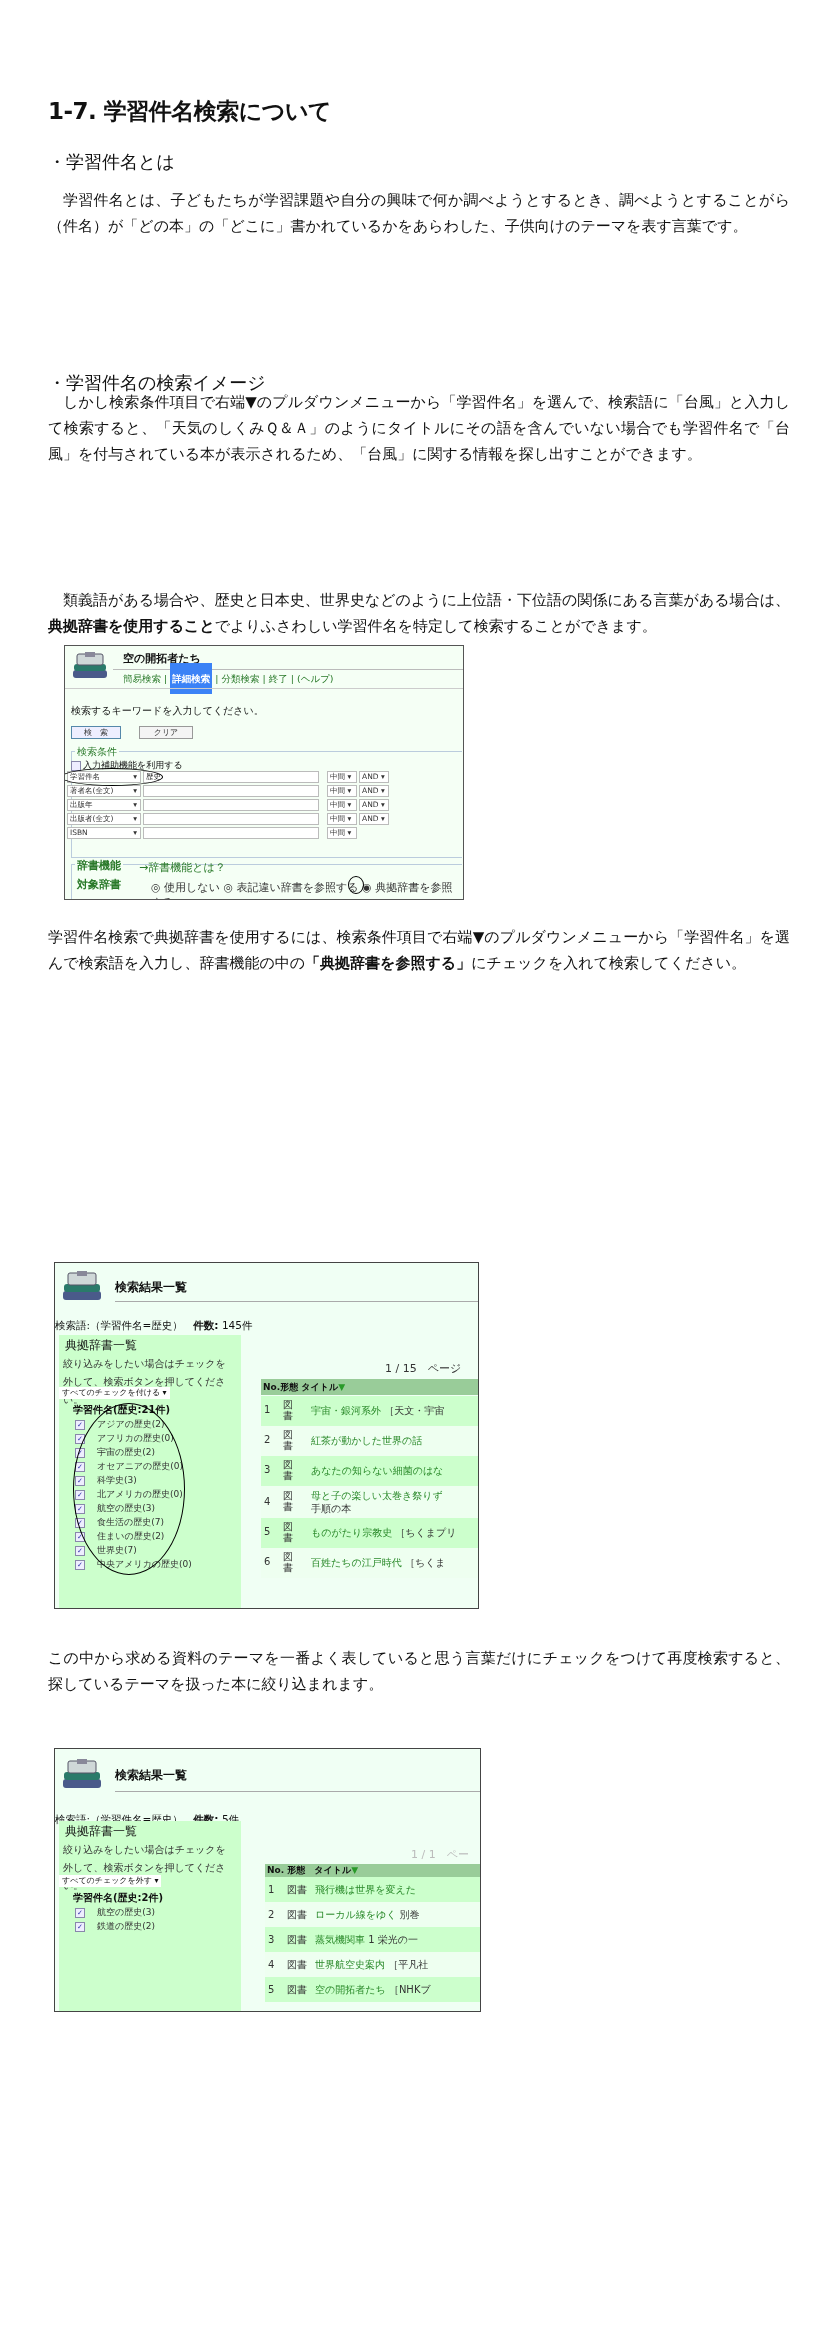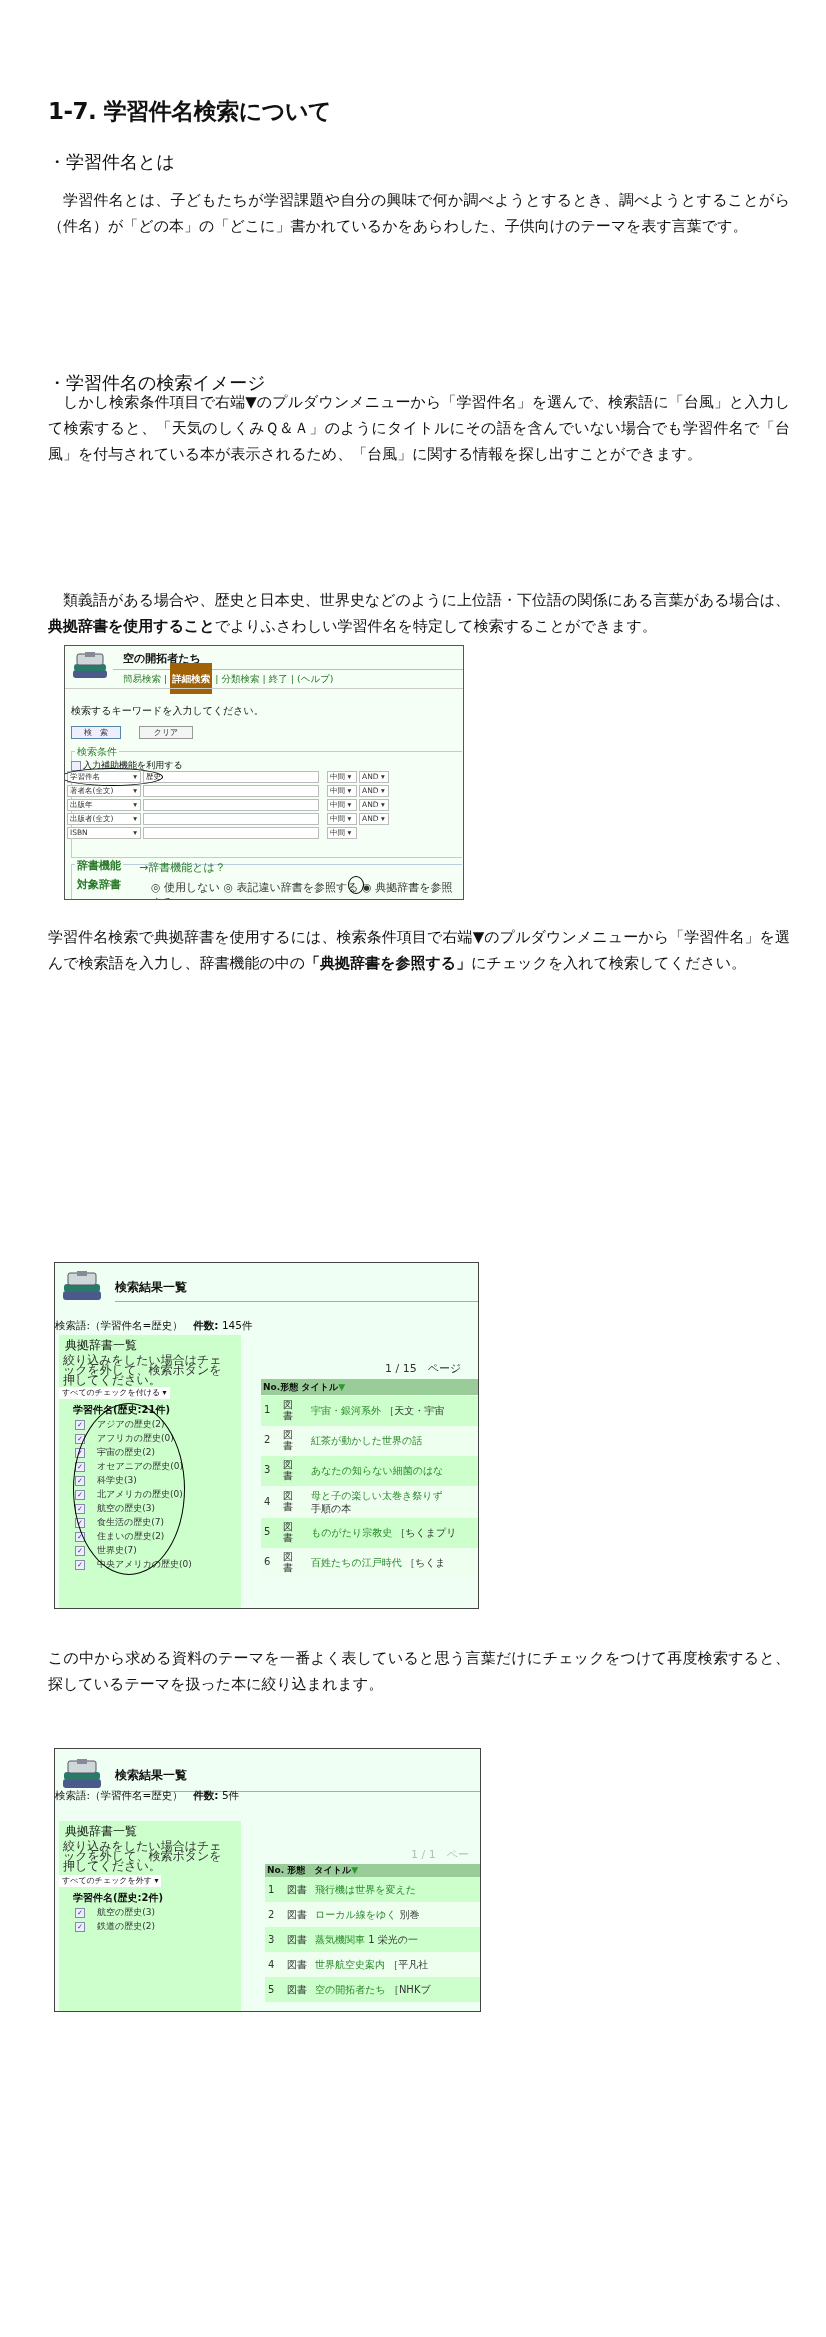--- a/index.html
+++ b/index.html
@@ -13,21 +13,21 @@
   .para p { margin:0; text-indent:1em; }
   .para p.noindent { text-indent:0; }
   .bold { font-weight:bold; font-family:"DejaVu Sans","Liberation Sans",sans-serif; }
 
   
   .shot1 { left:64px; top:645px; width:398px; height:253px; border:1px solid #555;
            background:#f5fff5; font-family:"DejaVu Sans","Liberation Sans",sans-serif; font-size:9px; overflow:hidden; }
   .s1-title { left:58px; top:5px; font-size:11px; font-weight:bold; }
   .s1-line { left:48px; top:23px; width:350px; height:1px; background:#bbb; }
   .s1-nav { left:58px; top:27px; font-size:9.5px; color:#2a7a2a; }
-  .s1-nav .sel { background:#a16207; color:#fff; padding:10px 2px; font-weight:bold; }
+  .s1-nav .sel { background:#3b82f6; color:#fff; padding:10px 2px; font-weight:bold; }
   .s1-sep { left:0; top:42px; width:398px; height:1px; background:#ccc; }
   .s1-prompt { left:6px; top:58px; font-size:10px; }
   .btn { position:absolute; height:11px; border:1px solid #7a9; background:#eef; font-size:8px; text-align:center; line-height:11px; color:#333; }
   .s1-cond-box { left:6px; top:105px; width:390px; height:105px; border:1px solid #bcd; border-right:none; }
   .s1-cond-label { left:10px; top:99px; font-size:10px; color:#2a7a2a; background:#f5fff5; padding:0 2px; }
   .s1-aux { left:6px; top:113px; font-size:9px; }
   .row { position:absolute; left:0; height:11px; }
   .sel-box { position:absolute; height:10px; border:1px solid #bbb; background:#fff; font-size:7.5px; line-height:10px; padding-left:2px; color:#333; }
   .txt-box { position:absolute; height:10px; border:1px solid #bbb; background:#fff; font-size:7.5px; line-height:10px; padding-left:2px; }
   .s1-dict-box { left:6px; top:218px; width:390px; height:34px; border:1px solid #bcd; border-right:none; }
@@ -39,21 +39,21 @@
 
   
   .shot { border:1px solid #444; background:#f0fff4; font-family:"DejaVu Sans","Liberation Sans",sans-serif; overflow:hidden; }
   .shot2 { left:54px; top:1262px; width:423px; height:345px; }
   .shot3 { left:54px; top:1748px; width:425px; height:262px; }
   .r-title { left:60px; top:16px; font-size:12px; font-weight:bold; }
   .r-line { left:60px; top:38px; width:365px; height:1px; background:#aaa; }
   .r-query { left:0; top:56px; font-size:10.5px; }
   .left-panel { left:4px; top:72px; width:182px; height:300px; background:#ccffcc; }
   .lp-title { left:10px; top:74px; font-size:12px; }
-  .lp-note { left:8px; top:92px; width:170px; font-size:12px; line-height:10px; color:#333; }
+  .lp-note { left:8px; top:92px; width:170px; font-size:10px; line-height:18px; color:#333; }
   .lp-select { left:4px; height:12px; background:#fff; font-size:8px; line-height:12px; padding:0 3px; }
   .lp-head { left:18px; font-size:10px; font-weight:bold; }
   .chk-item { position:absolute; left:20px; font-size:9px; height:14px; line-height:14px; color:#333; }
   .chk { display:inline-block; width:8px; height:8px; border:1px solid #88a; background:#eef; font-size:7px; line-height:8px; text-align:center; color:#33a; margin-right:12px; vertical-align:middle; }
   .pager { font-size:11px; color:#333; }
   .tbl-head { position:absolute; left:206px; width:220px; height:16px; background:#99cc99; font-size:9px; line-height:16px; padding-left:2px; font-weight:bold; }
   .trow { position:absolute; left:206px; width:220px; overflow:hidden; white-space:nowrap; font-size:10px; }
   .trow.odd { background:#ccffcc; }
   .trow.even { background:#eefff0; }
   .trow .no { position:absolute; left:3px; color:#333; }
@@ -224,21 +224,21 @@
 
 <div class="abs shot shot3">
   <svg class="abs" style="left:6px;top:8px;" width="44" height="36">
     <rect x="2" y="22" width="38" height="9" rx="3" fill="#4a5a8a"></rect>
     <rect x="3" y="15" width="36" height="8" rx="3" fill="#2a7a6a"></rect>
     <rect x="7" y="4" width="28" height="12" rx="2" fill="#cfd8d8" stroke="#556" stroke-width="1"></rect>
     <rect x="16" y="2" width="10" height="5" fill="#889"></rect>
   </svg>
   <div class="abs r-title" style="top:18px;">検索結果一覧</div>
   <div class="abs r-line" style="top:42px;"></div>
-  <div class="abs r-query" style="top:40px;text-align:right;">
+  <div class="abs r-query" style="top:64px;text-align:right;">
     <span>検索語:</span><span>（学習件名=歴史）</span>　<b>件数:</b> <span>5件</span>
   </div>
   <div class="abs left-panel" style="top:72px;height:190px;"></div>
   <div class="abs lp-title">典拠辞書一覧</div>
   <div class="abs lp-note">絞り込みをしたい場合はチェックを外して、検索ボタンを押してください。</div>
   <div class="abs lp-select" style="top:126px;"><span>すべてのチェックを外す</span> ▾</div>
   <div class="abs lp-head" style="top:142px;">学習件名(歴史:2件)</div>
   <div class="chk-item" style="top:156px;"><span class="chk">✓</span><span>航空の歴史(3)</span></div>
   <div class="chk-item" style="top:170px;"><span class="chk">✓</span><span>鉄道の歴史(2)</span></div>
 

